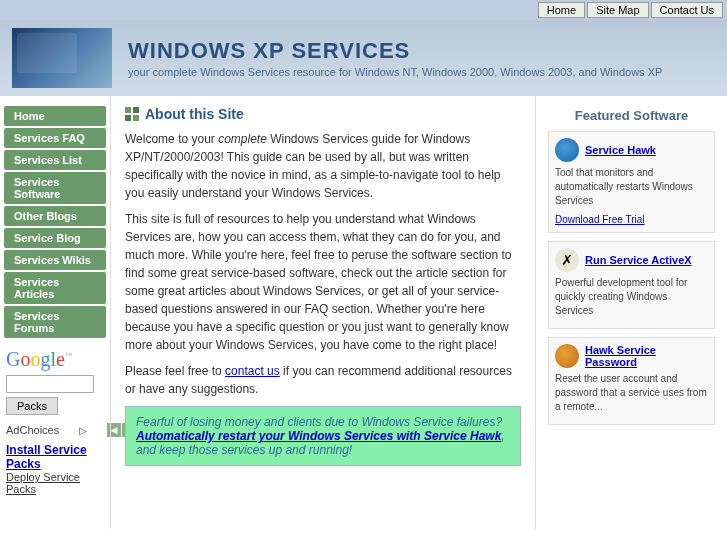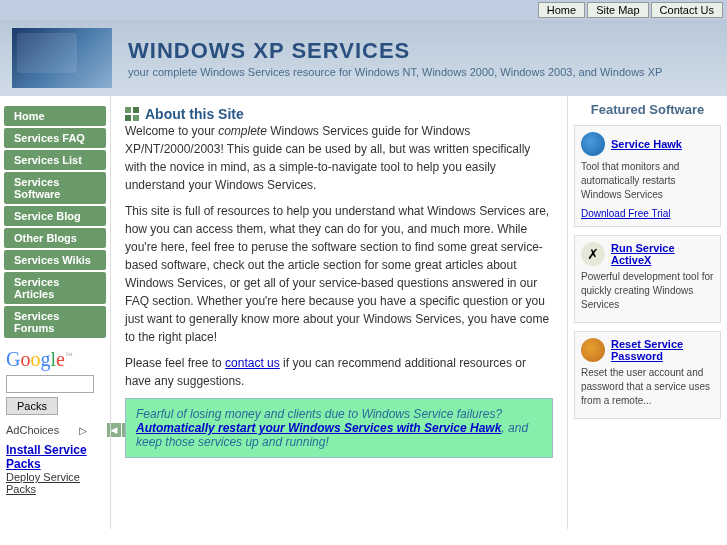--- a/index.html
+++ b/index.html
@@ -164,20 +164,21 @@
       flex: 1;
       padding: 10px 14px;
       overflow-y: auto;
       border-left: 1px solid #ddd;
     }
 
     #about-header {
       display: flex;
       align-items: center;
       gap: 6px;
+      margin-bottom: 8px;
     }
     .about-icon {
       display: inline-grid;
       grid-template-columns: 1fr 1fr;
       gap: 1px;
       width: 14px;
       height: 14px;
     }
     .about-icon-sq {
       width: 6px;
@@ -215,24 +216,24 @@
       color: #2a6a9a;
       font-style: italic;
     }
     #promo-box a {
       color: #0000cc;
       font-weight: bold;
     }
 
     
     #right-col {
-      width: 160px;
+      width: 192px;
       flex-shrink: 0;
       border-left: 1px solid #ddd;
-      padding: 6px;
+      padding: 12px;
       overflow-y: auto;
     }
 
     #featured-title {
       font-size: 13px;
       font-weight: bold;
       color: #4a6a8a;
       text-align: center;
       margin-bottom: 8px;
     }
@@ -306,22 +307,22 @@
 
 <div id="main-layout">
 
   <div id="sidebar">
     <div id="sidebar-nav">
 
     <div class="sidebar-item">Home</div>
         <div class="sidebar-item">Services FAQ</div>
         <div class="sidebar-item">Services List</div>
         <div class="sidebar-item">Services Software</div>
+        <div class="sidebar-item">Other Blogs</div>
         <div class="sidebar-item">Service Blog</div>
-        <div class="sidebar-item">Other Blogs</div>
         <div class="sidebar-item">Services Wikis</div>
         <div class="sidebar-item">Services Articles</div>
         <div class="sidebar-item">Services Forums</div>
       </div>
 
     <div id="google-section">
       <div id="google-logo">
         <span>G</span><span>o</span><span>o</span><span>g</span><span>l</span><span>e</span><sup>™</sup>
       </div>
       <input id="google-input" type="text" style="">
@@ -384,21 +385,21 @@
     <div class="featured-item-header">
       <div class="featured-icon featured-icon-run">✗</div>
       <span class="featured-item-name">Run Service ActiveX</span>
     </div>
     <div class="featured-item-desc">Powerful development tool for quickly creating Windows Services</div>
 
   </div>
         <div class="featured-item">
     <div class="featured-item-header">
       <div class="featured-icon featured-icon-reset"></div>
-      <span class="featured-item-name">Reset Service Password</span>
+      <span class="featured-item-name">Hawk Service Password</span>
     </div>
     <div class="featured-item-desc">Reset the user account and password that a service uses from a remote...</div>
 
   </div>
       </div>
   </div>
 
 </div>
 
 </body></html>

